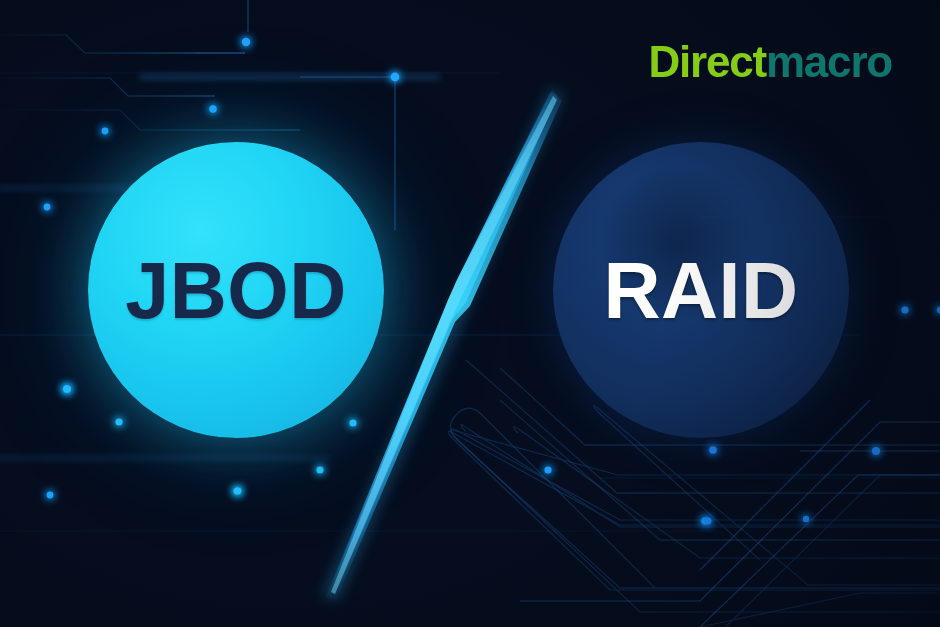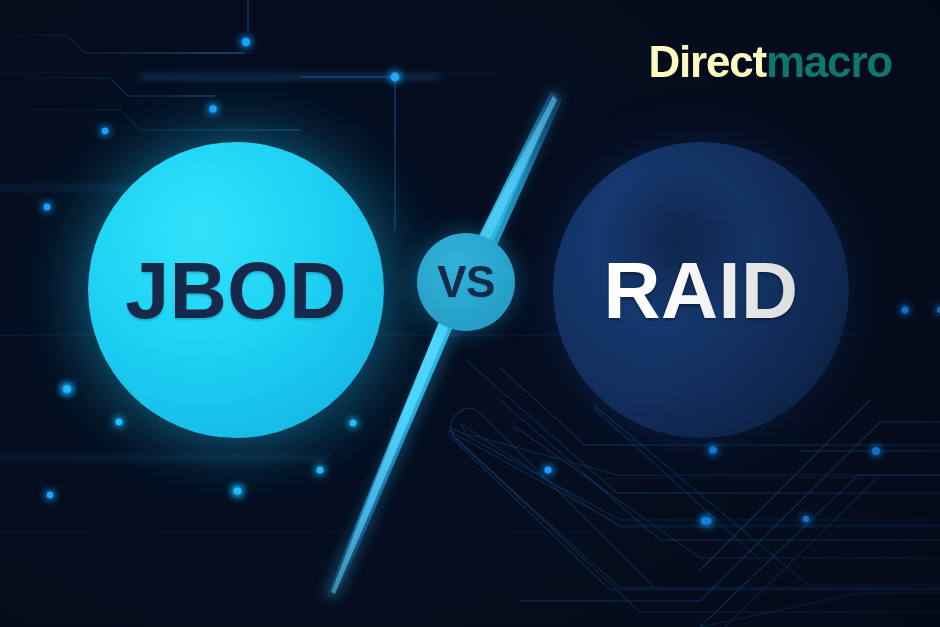--- a/index.html
+++ b/index.html
@@ -72,21 +72,21 @@
     color:#15294a; line-height:1;
     text-shadow:0 1px 1px rgba(10,80,120,0.25);
   }
 
   
   #logo {
     position:absolute; right:48px; top:40px;
     font-size:44px; font-weight:700; letter-spacing:-1.2px;
     line-height:1; white-space:nowrap; z-index:10;
   }
-  #logo .part-direct { color:#fef9c3; }
+  #logo .part-direct { color:#84cc16; }
   #logo .part-macro  { color:#0f766e; }
 </style>
 </head>
 <body>
 
 <div id="stage">
 
   <div class="bg-base"></div>
 
   <svg class="bg-svg" width="940" height="627" viewBox="0 0 940 627" xmlns="http://www.w3.org/2000/svg">
@@ -241,22 +241,19 @@
   </svg>
 
   <div class="circle" id="jbod-circle">
     <span id="jbod-label">JBOD</span>
   </div>
 
   <div class="circle" id="raid-circle">
     <span id="raid-label">RAID</span>
   </div>
 
-  <div class="circle" id="vs-badge">
-    <span id="vs-label">VS</span>
-  </div>
 
   <div id="logo">
     <span class="part-direct">Direct</span><span class="part-macro">macro</span>
   </div>
 
   <div class="bg-vignette" style="z-index:0;"></div>
 </div>
 
 </body></html>

